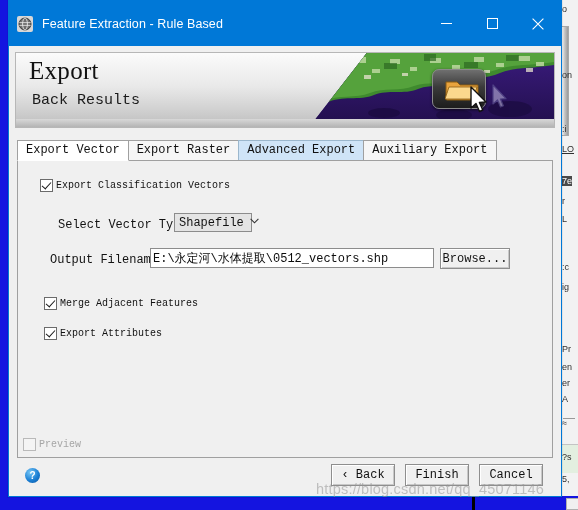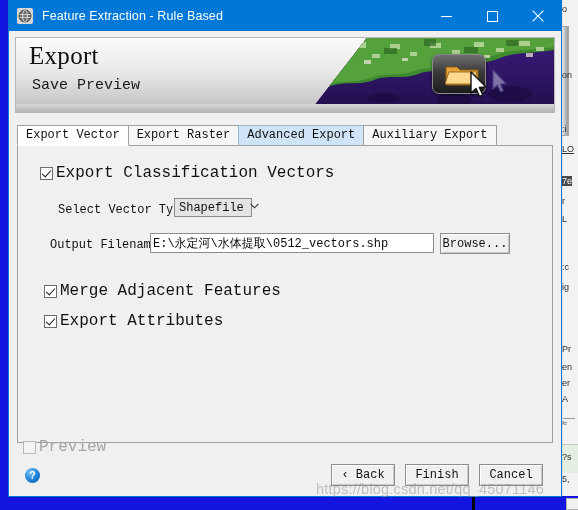--- a/index.html
+++ b/index.html
@@ -99,21 +99,21 @@
     height: 497px;
     background: #f0f0f0;
     border: 1px solid #0078d7;
     box-sizing: border-box;
     box-shadow: 0 0 0 1px rgba(0,0,0,0.06);
   }
 
   
   #titlebar {
     position: relative;
-    height: 30px;
+    height: 45px;
     background: #0078d7;
     display: flex;
     align-items: center;
   }
   #titlebar .app-icon {
     width: 16px; height: 16px;
     margin-left: 8px;
     margin-right: 9px;
     flex: 0 0 auto;
     position: relative;
@@ -257,21 +257,21 @@
     border: solid #1a1a1a;
     border-width: 0 1.6px 1.6px 0;
     transform: rotate(42deg);
   }
   .checkbox.disabled {
     border-color: #b9b9b9;
     background: #f4f4f4;
   }
   .chk-label {
     font-family: "Liberation Mono", monospace;
-    font-size: 16px;
+    font-size: 10px;
     color: #121212;
     margin-left: 3px;
     white-space: nowrap;
     text-align: center;
   }
   .chk-label.dim { color: #a6a6a6; }
 
   .field-label {
     position: absolute;
     font-family: "Liberation Mono", monospace;
@@ -447,21 +447,21 @@
       <div class="win-btn">
         <svg width="12" height="12" viewBox="0 0 12 12">
             <path d="M0.6 0.6 L11.4 11.4 M11.4 0.6 L0.6 11.4" stroke="#ffffff" stroke-width="1.1"></path>
           </svg>
       </div>
     </div>
   </div>
 
   <div id="banner">
     <div class="title">Export</div>
-    <div class="subtitle">Save Preview</div>
+    <div class="subtitle">Back Results</div>
 
     <div class="bannerimg">
       <div class="clip">
         <svg width="240" height="68" viewBox="0 0 240 68" preserveAspectRatio="none">
           <defs>
             <linearGradient id="water" x1="0" y1="0" x2="0" y2="1">
               <stop offset="0%" stop-color="#3a1b7d"></stop>
               <stop offset="100%" stop-color="#23104f"></stop>
             </linearGradient>
           </defs>

